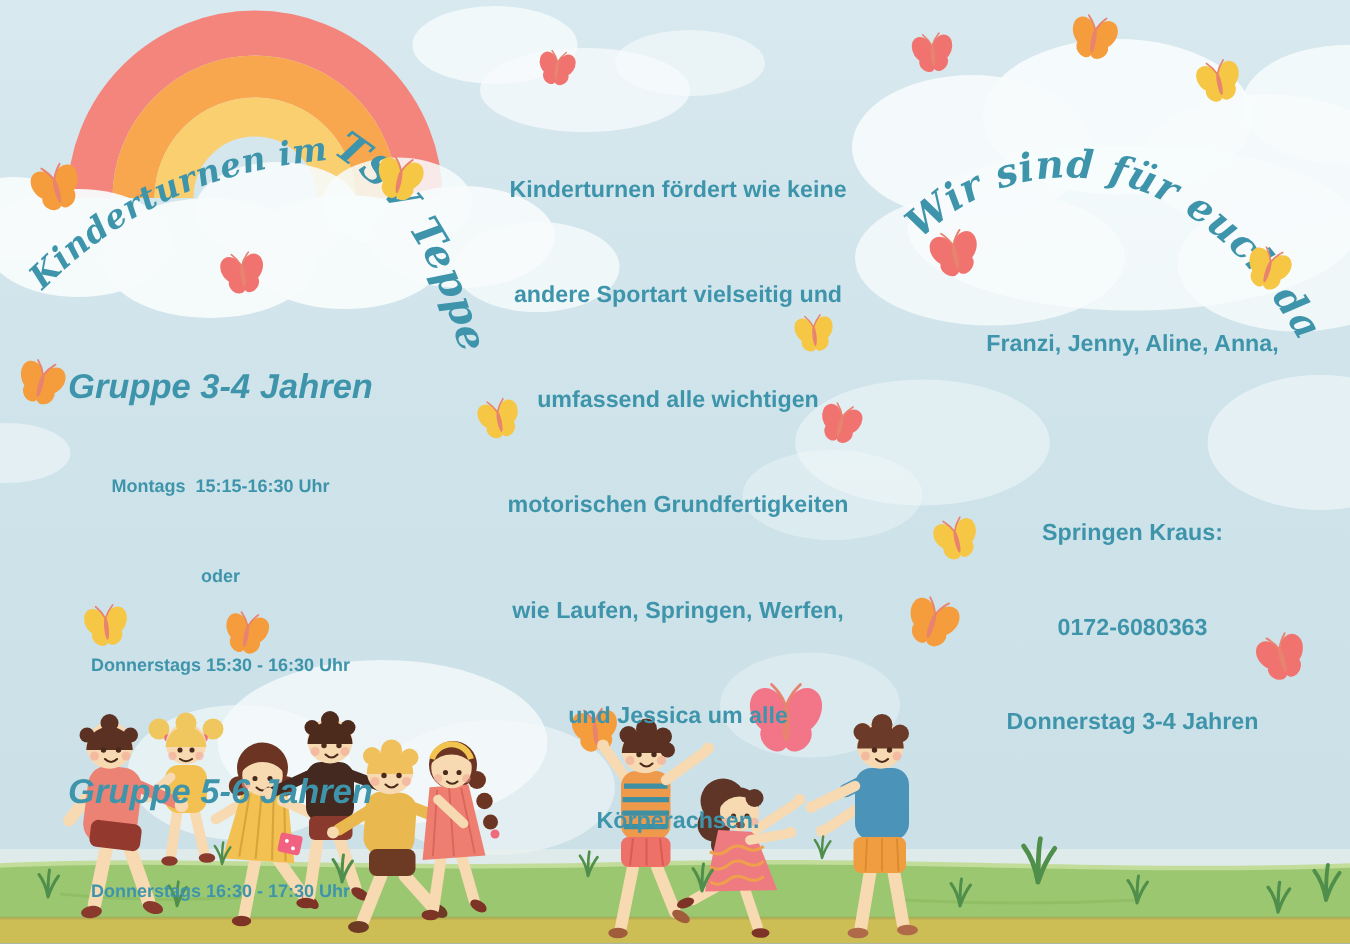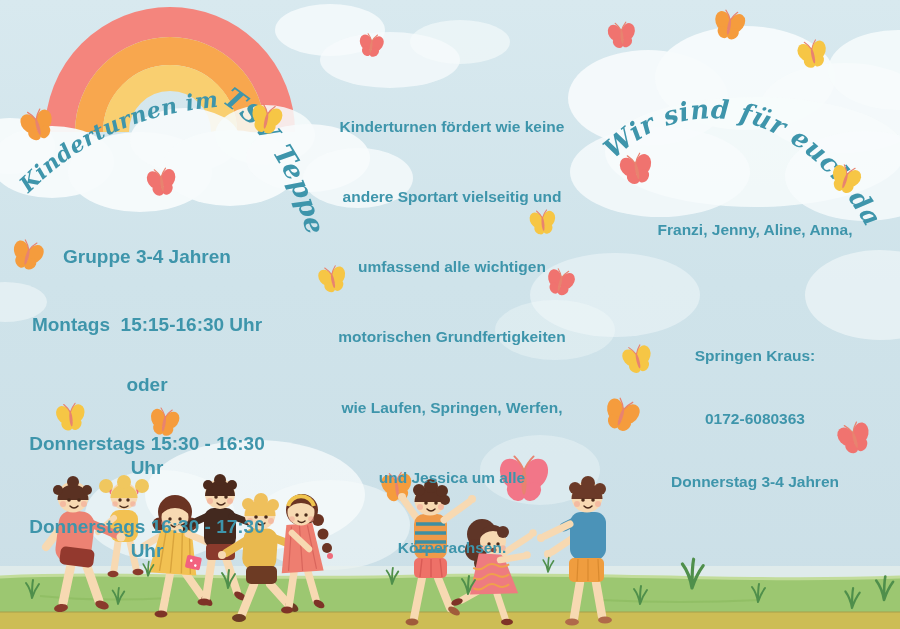--- a/index.html
+++ b/index.html
@@ -4,22 +4,22 @@
 <style>
   html,body{margin:0;padding:0;background:#9aa7ad;}
   .stage{
     position:relative;width:900px;height:629px;overflow:hidden;
     background:linear-gradient(180deg,#d8e9ef 0%,#cfe3ea 45%,#cbdfe7 100%);
     font-family:"Liberation Sans",sans-serif;
   }
   svg.bg{position:absolute;left:0;top:0;}
   .txt{position:absolute;text-align:center;font-weight:bold;color:var(--teal,#3e95ab);white-space:pre-wrap;}
   .left-col{left:16px;top:206px;width:262px;}
-  .heading{font-size:19px;line-height:30px;margin-bottom:5px;}
-  .sched{font-size:19px;line-height:23.5px;}
+  .heading{font-size:23px;line-height:30px;margin-bottom:5px;font-style:italic;}
+  .sched{font-size:12px;line-height:23.5px;}
   .group2{margin-top:20px;}
   .mid-col{left:323px;top:68px;width:258px;font-size:15.5px;line-height:23.4px;}
   .right-col{left:616px;top:177px;width:278px;font-size:15.5px;line-height:21px;}
   .title-text{font-family:"DejaVu Serif",serif;font-style:italic;font-weight:bold;fill:var(--teal,#3a8fa8);letter-spacing:0.5px;}
   .t-small{font-size:22px;}
   .t-big{font-size:27px;}
   .t-right{font-size:26px;}
   .rb1{stroke:var(--rainbow-outer,#f4857d);}
   .rb2{stroke:var(--rainbow-mid,#f8a74e);}
   .rb3{stroke:var(--rainbow-inner,#f9cf70);}
@@ -370,20 +370,21 @@
       <use href="#tuft" transform="translate(852 608) scale(1.1)"></use>
       <use href="#tuft" transform="translate(884 600) scale(1.3)"></use>
     </g>
   </svg>
 
   <div class="txt left-col">
     <div class="heading">Gruppe 3-4 Jahren</div>
     <div class="sched">Montags  15:15-16:30 Uhr</div>
     <div class="sched">oder</div>
     <div class="sched">Donnerstags 15:30 - 16:30 Uhr</div>
+    <div class="heading group2">Gruppe 5-6 Jahren</div>
     <div class="sched">Donnerstags 16:30 - 17:30 Uhr</div>
   </div>
 
   <div class="txt mid-col">
     <div>Kinderturnen fördert wie keine</div>
     <div>andere Sportart vielseitig und</div>
     <div>umfassend alle wichtigen</div>
     <div>motorischen Grundfertigkeiten</div>
     <div>wie Laufen, Springen, Werfen,</div>
     <div>und Jessica um alle</div>

